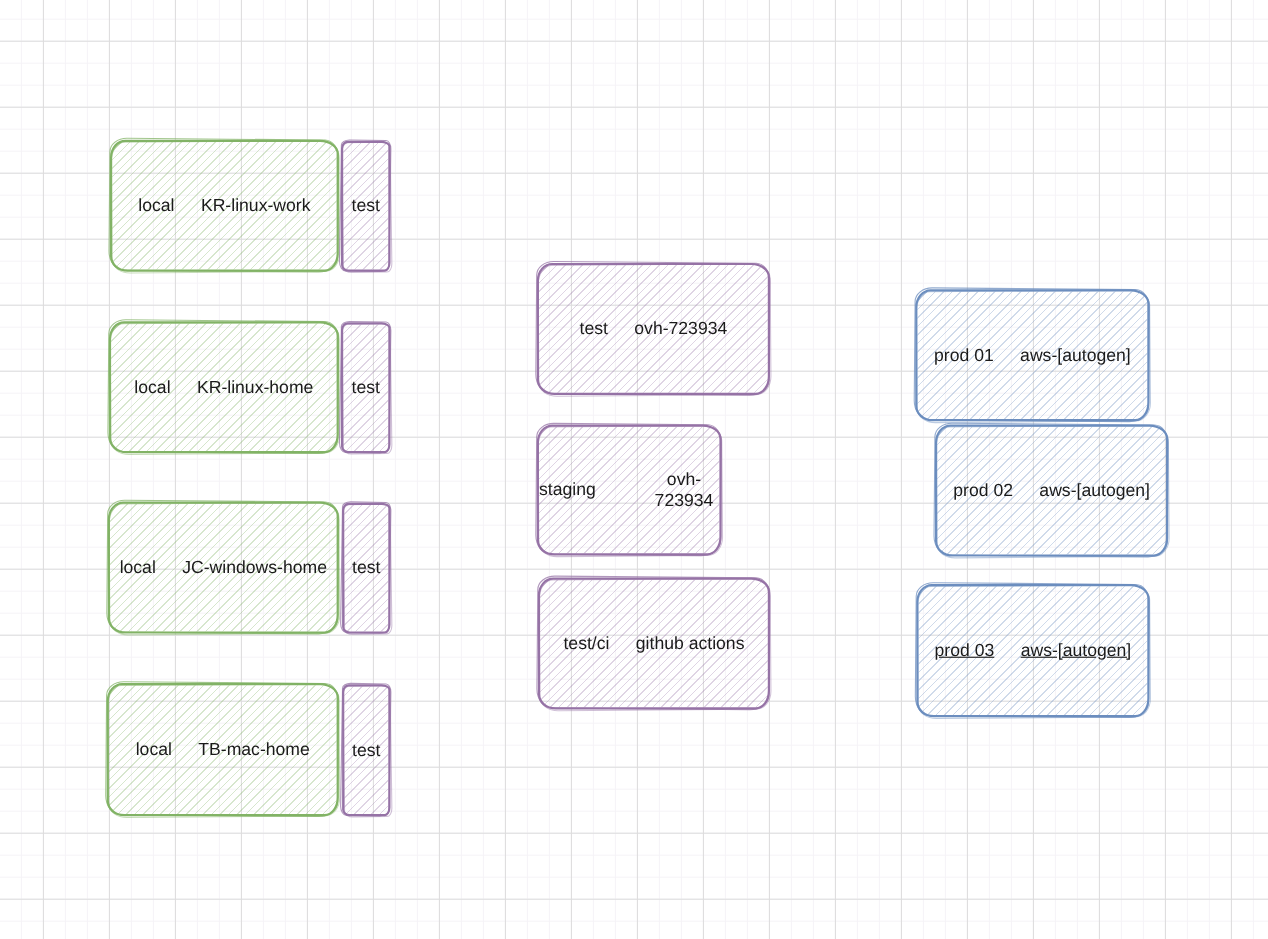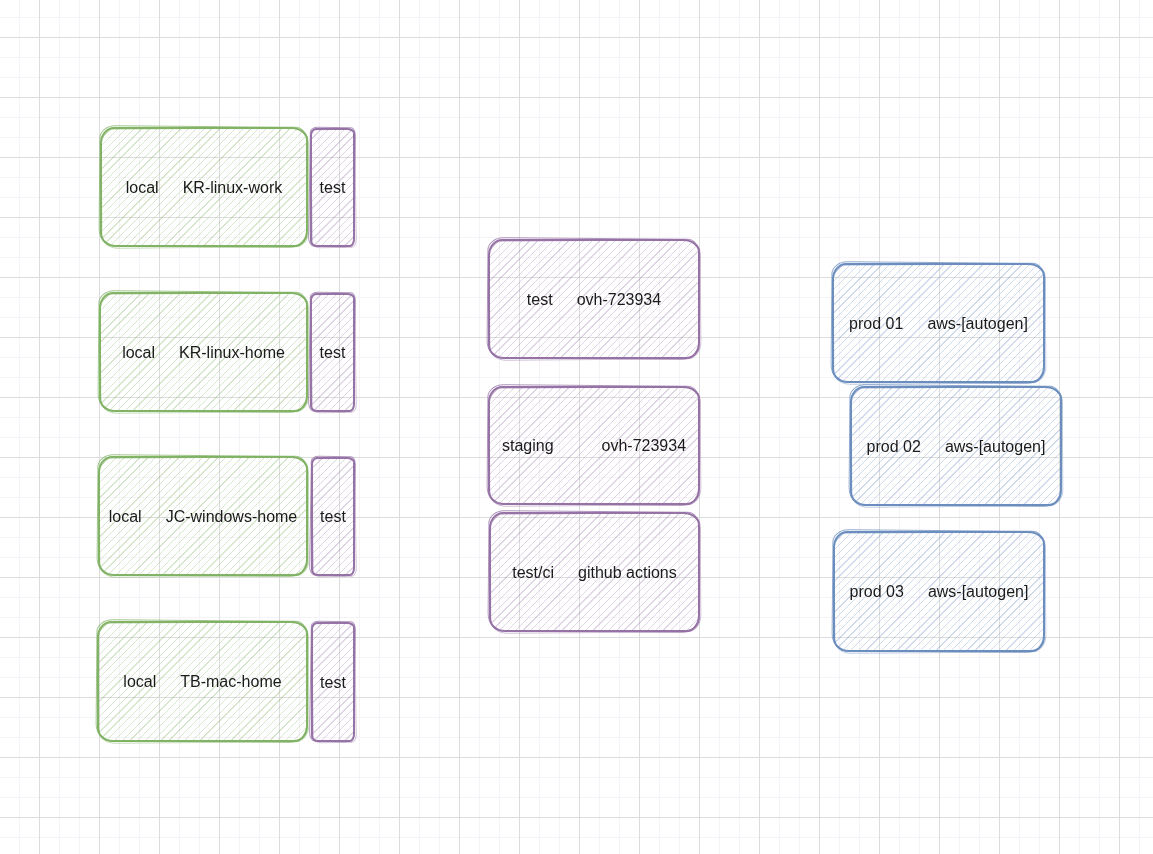--- a/index.html
+++ b/index.html
@@ -95,26 +95,26 @@
   .g2 { left:  99px; top: 292px; width: 209px; height: 120px; }
   .g3 { left:  98px; top: 456px; width: 210px; height: 120px; }
   .g4 { left:  97px; top: 621px; width: 211px; height: 121px; }
 
   .t1 { left: 310px; top: 128px; width: 45px; height: 119px; }
   .t2 { left: 310px; top: 293px; width: 45px; height: 119px; }
   .t3 { left: 311px; top: 457px; width: 44px; height: 119px; }
   .t4 { left: 311px; top: 622px; width: 44px; height: 120px; }
 
   .p1 { left: 488px; top: 239px; width: 212px; height: 120px; }
-  .p2 { left: 488px; top: 386px; width: 212px; height: 119px; gap: 48px; }
-  .p3 { left: 489px; top: 512px; width: 211px; height: 120px; }
+  .p2 { left: 488px; top: 386px; width: 168px; height: 119px; gap: 48px; }
+  .p3 { left: 489px; top: 525px; width: 211px; height: 120px; }
 
   .b1 { left: 832px; top: 231px; width: 213px; height: 120px; margin-top: 32px; }
   .b2 { left: 850px; top: 386px; width: 212px; height: 120px; }
-  .b3 { left: 833px; top: 531px; width: 212px; height: 121px; }
+  .b3 { left: 833px; top: 531px; width: 212px; height: 121px; text-decoration: underline; }
 </style>
 </head>
 <body>
 
 <div class="canvas">
 
   <div class="node green g1">
     <span class="nline">local</span>
     <span class="nline">KR-linux-work</span>
   </div>

